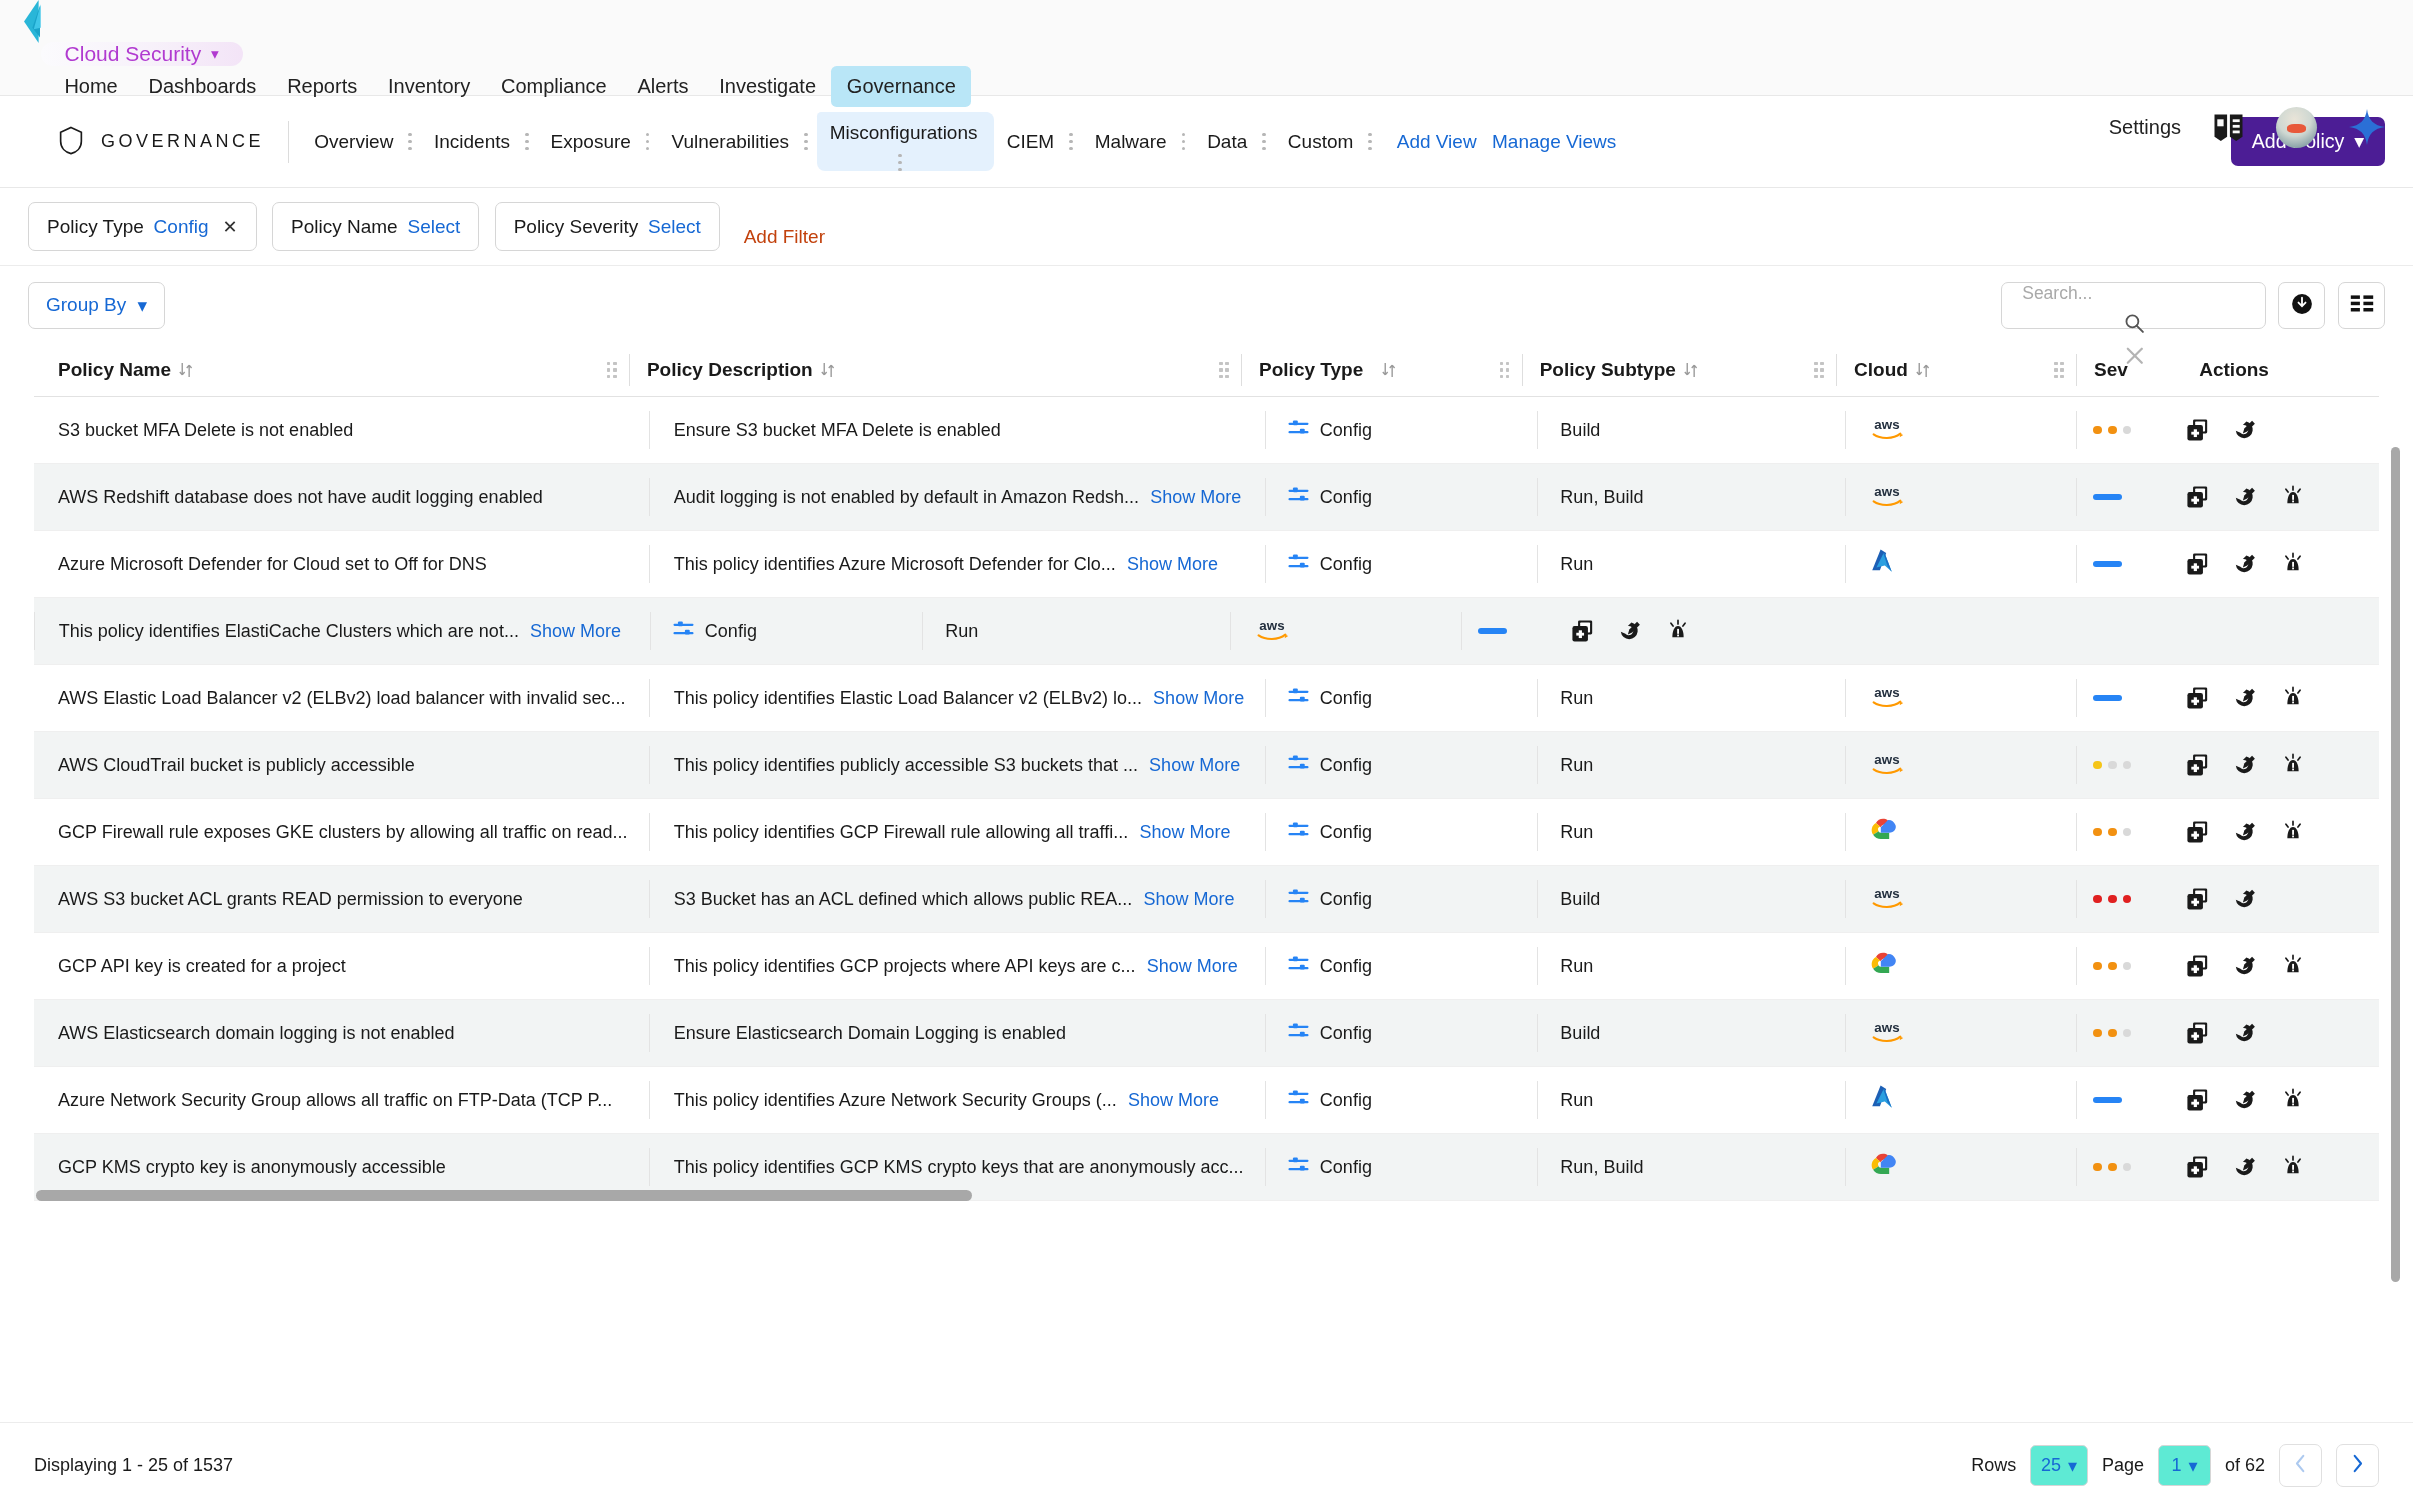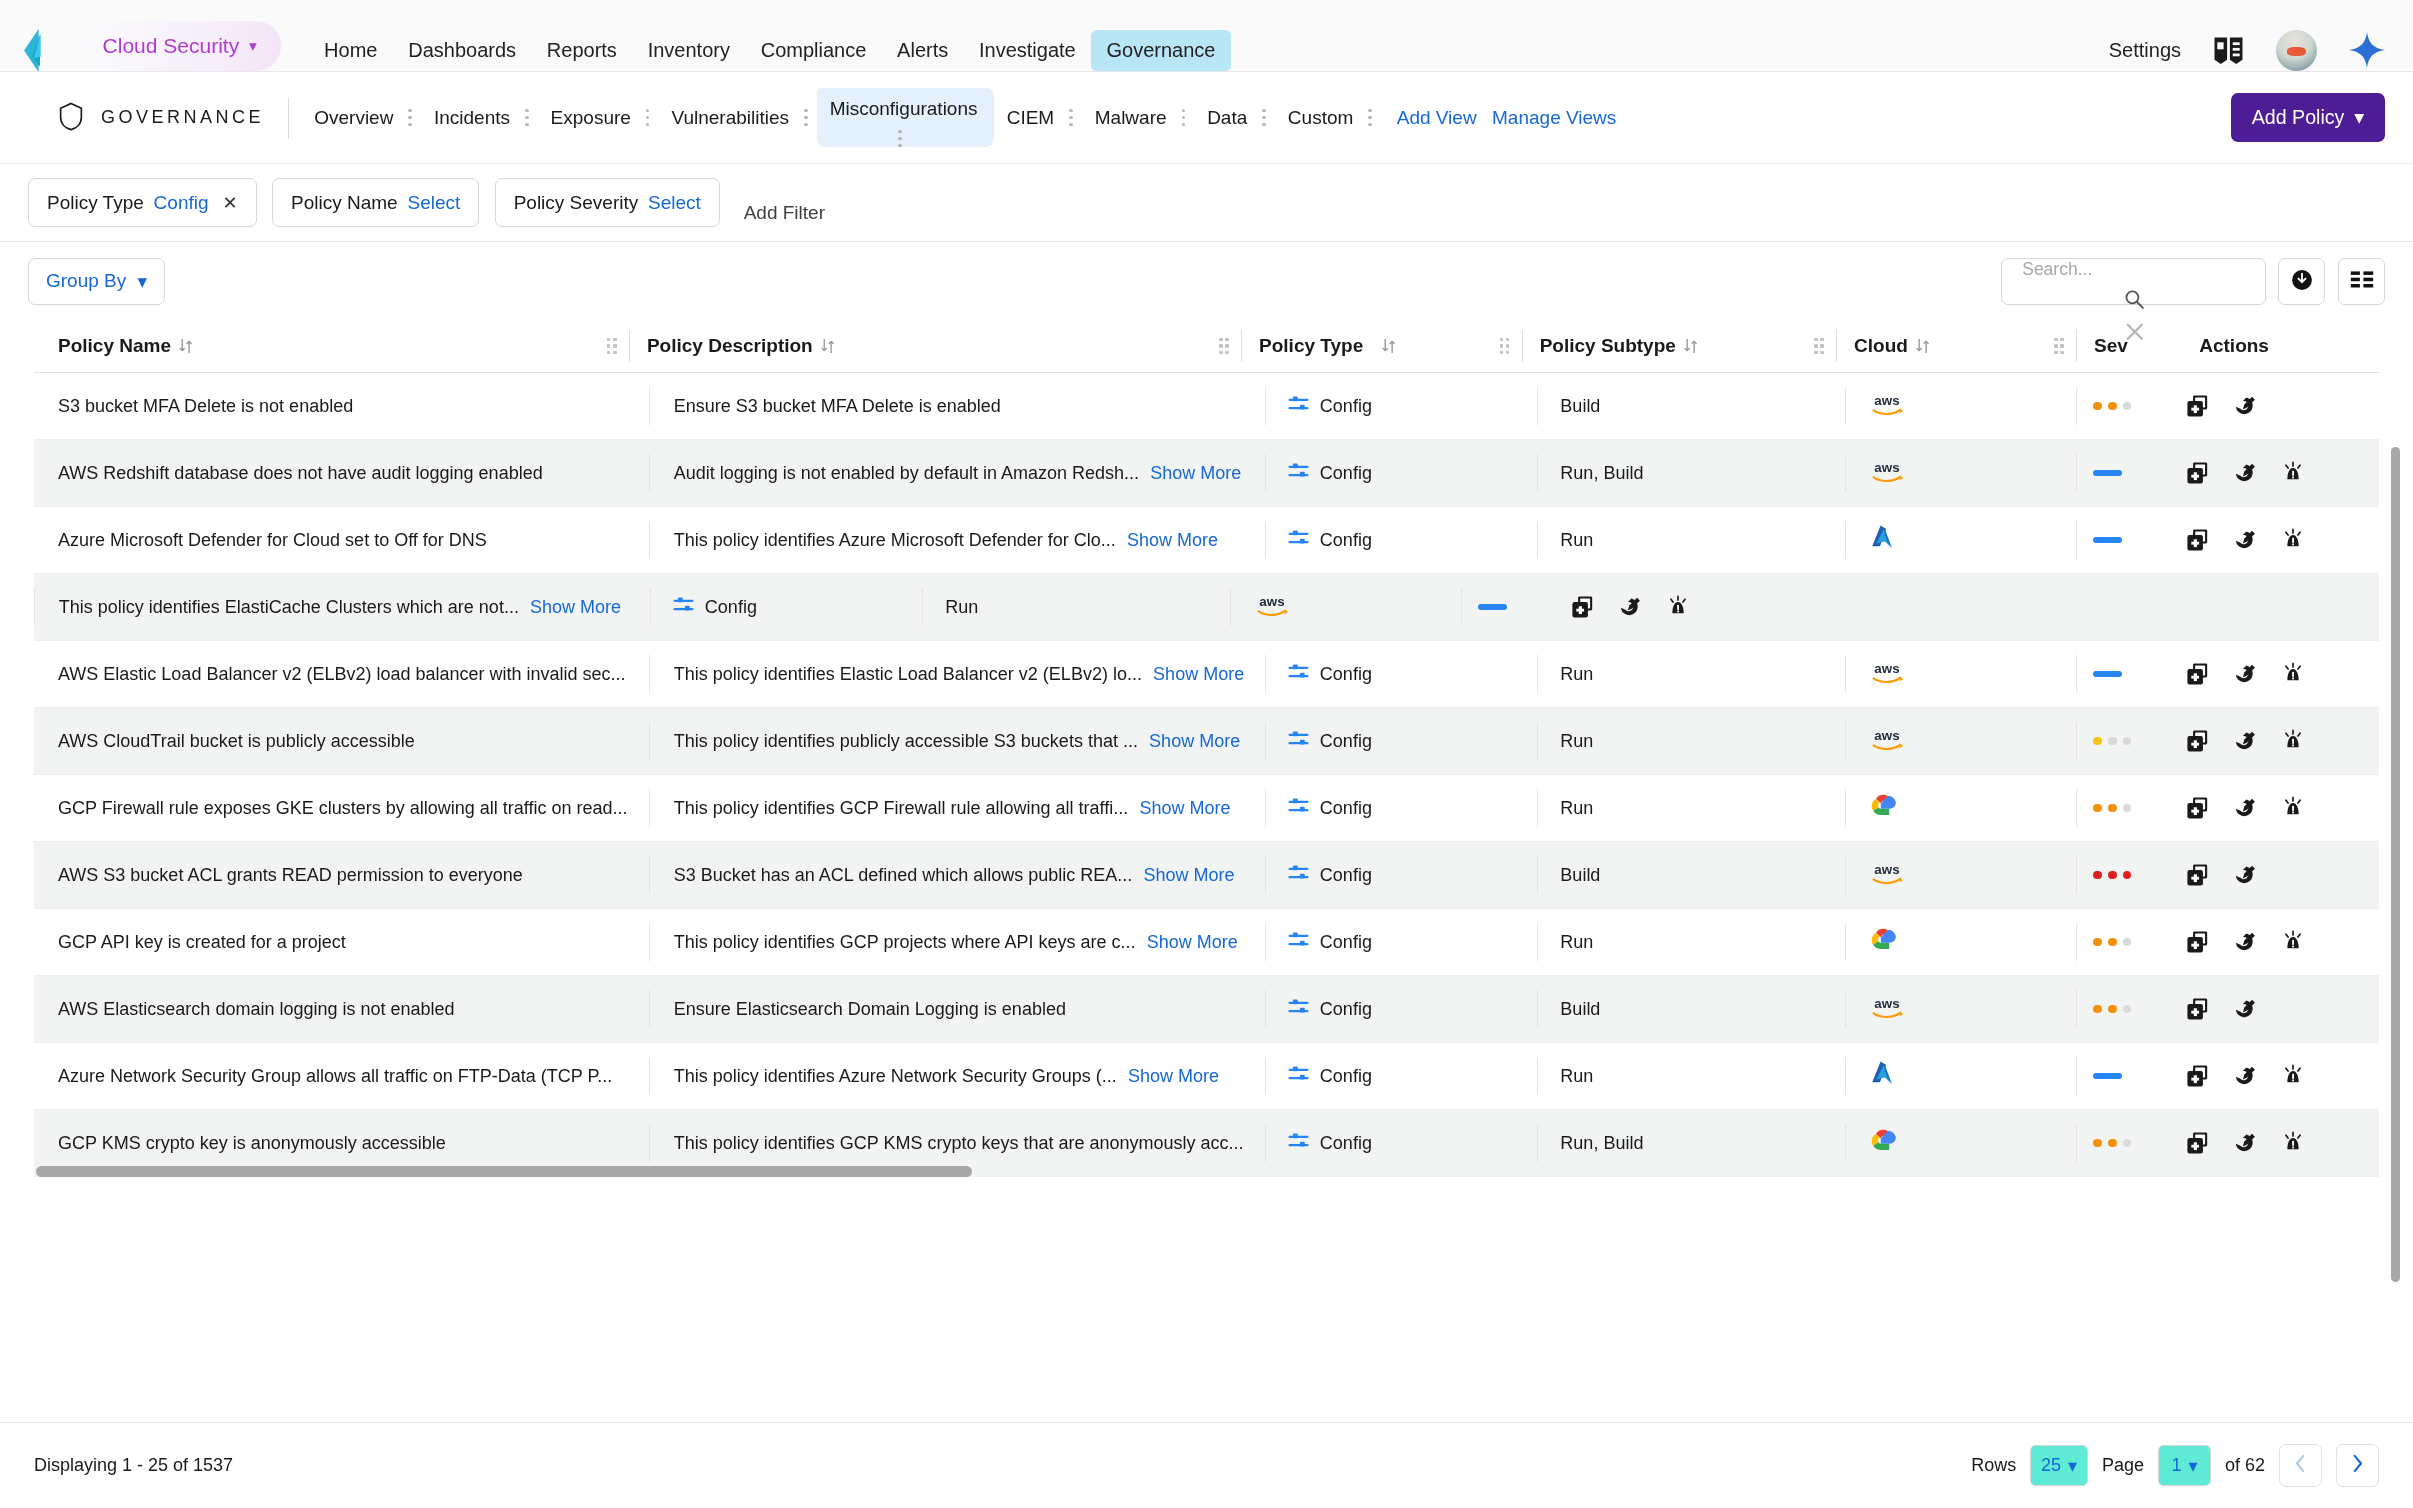--- a/index.html
+++ b/index.html
@@ -5,26 +5,27 @@
   * { box-sizing: border-box; margin: 0; padding: 0; }
   html, body {
     width: 2413px; height: 1508px;
     background: #ffffff;
     font-family: "Liberation Sans", sans-serif;
     overflow: hidden;
   }
 
   
   .topnav {
-    height: 72px;
+    height: 96px;
     background: #fafafa;
     border-bottom: 0.7px solid #e8e8e8;
-    display: flex; align-items: flex-end;
+    display: flex; align-items: flex-start;
     padding: 0 28px 0 21px;
     position: relative;
+    flex-direction: column;
   }
   .brand-logo { width: 38px; height: 42px; flex: 0 0 auto; display:flex; align-items:center; justify-content:center; }
   .app-switcher {
     margin-left: 19.6px;
     height: 50px;
     padding: 0 24px;
     border-radius: 25px;
     background: linear-gradient(90deg, #fbfbfd 0%, #f7f1fa 55%, #f3e4f7 100%);
     display: flex; align-items: center; gap: 9.8px;
     font-size: 21px; color: #b13ad0; font-weight: 400;
@@ -92,21 +93,21 @@
     background:#fff;
   }
   .chip {
     border:0.7px solid #d6d6d6; border-radius:7px;
     height: 49px; display:flex; align-items:center; gap:9.8px;
     padding: 0 18px; margin-right: 15.4px; background:#fff;
     font-size: 19px; color:#1a1a1a; white-space:nowrap;
   }
   .chip .val { color:#1668d4; }
   .chip .x { color:#333; font-size:18px; margin-left:4.2px; }
-  .addfilter { font-size:19px; color:#404040; margin-left:8.4px;margin-top:20px; }
+  .addfilter { font-size:19px; color:#c2410c; margin-left:8.4px;margin-top:20px; }
 
   
   .toolbar {
     height: 78px; display:flex; align-items:center;
     padding: 0 28px; background:#fff;
   }
   .groupby {
     border:0.7px solid #d6d6d6; border-radius:7px; height:47px;
     display:flex; align-items:center; gap:11.2px; padding: 0 17px;
     font-size:19px; color:#1668d4; background:#fff;

